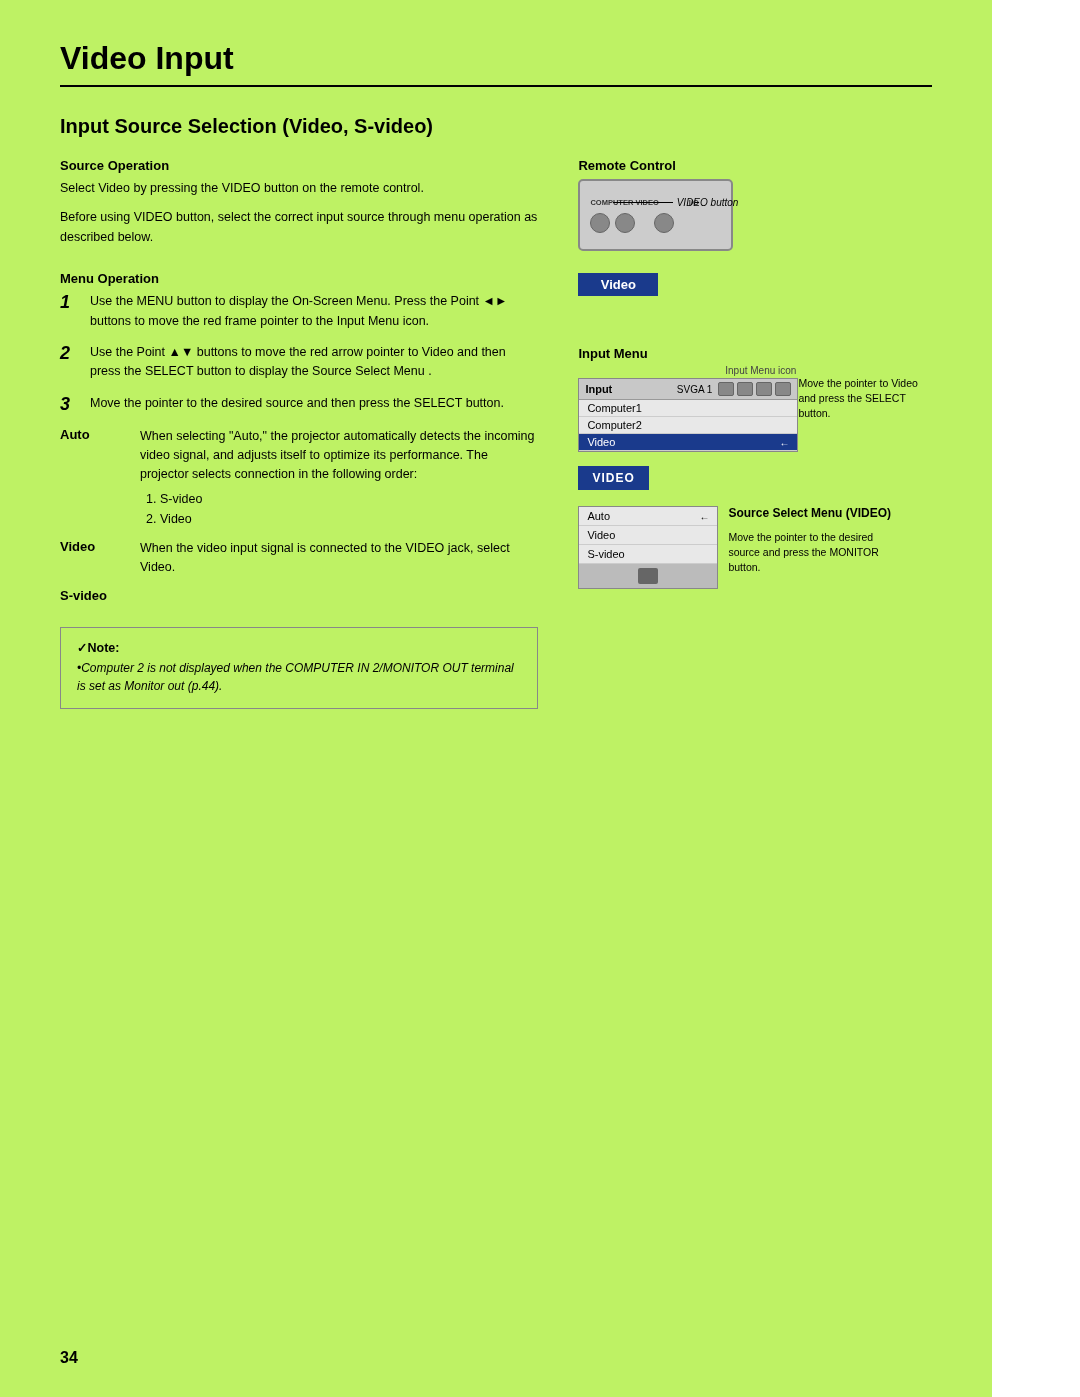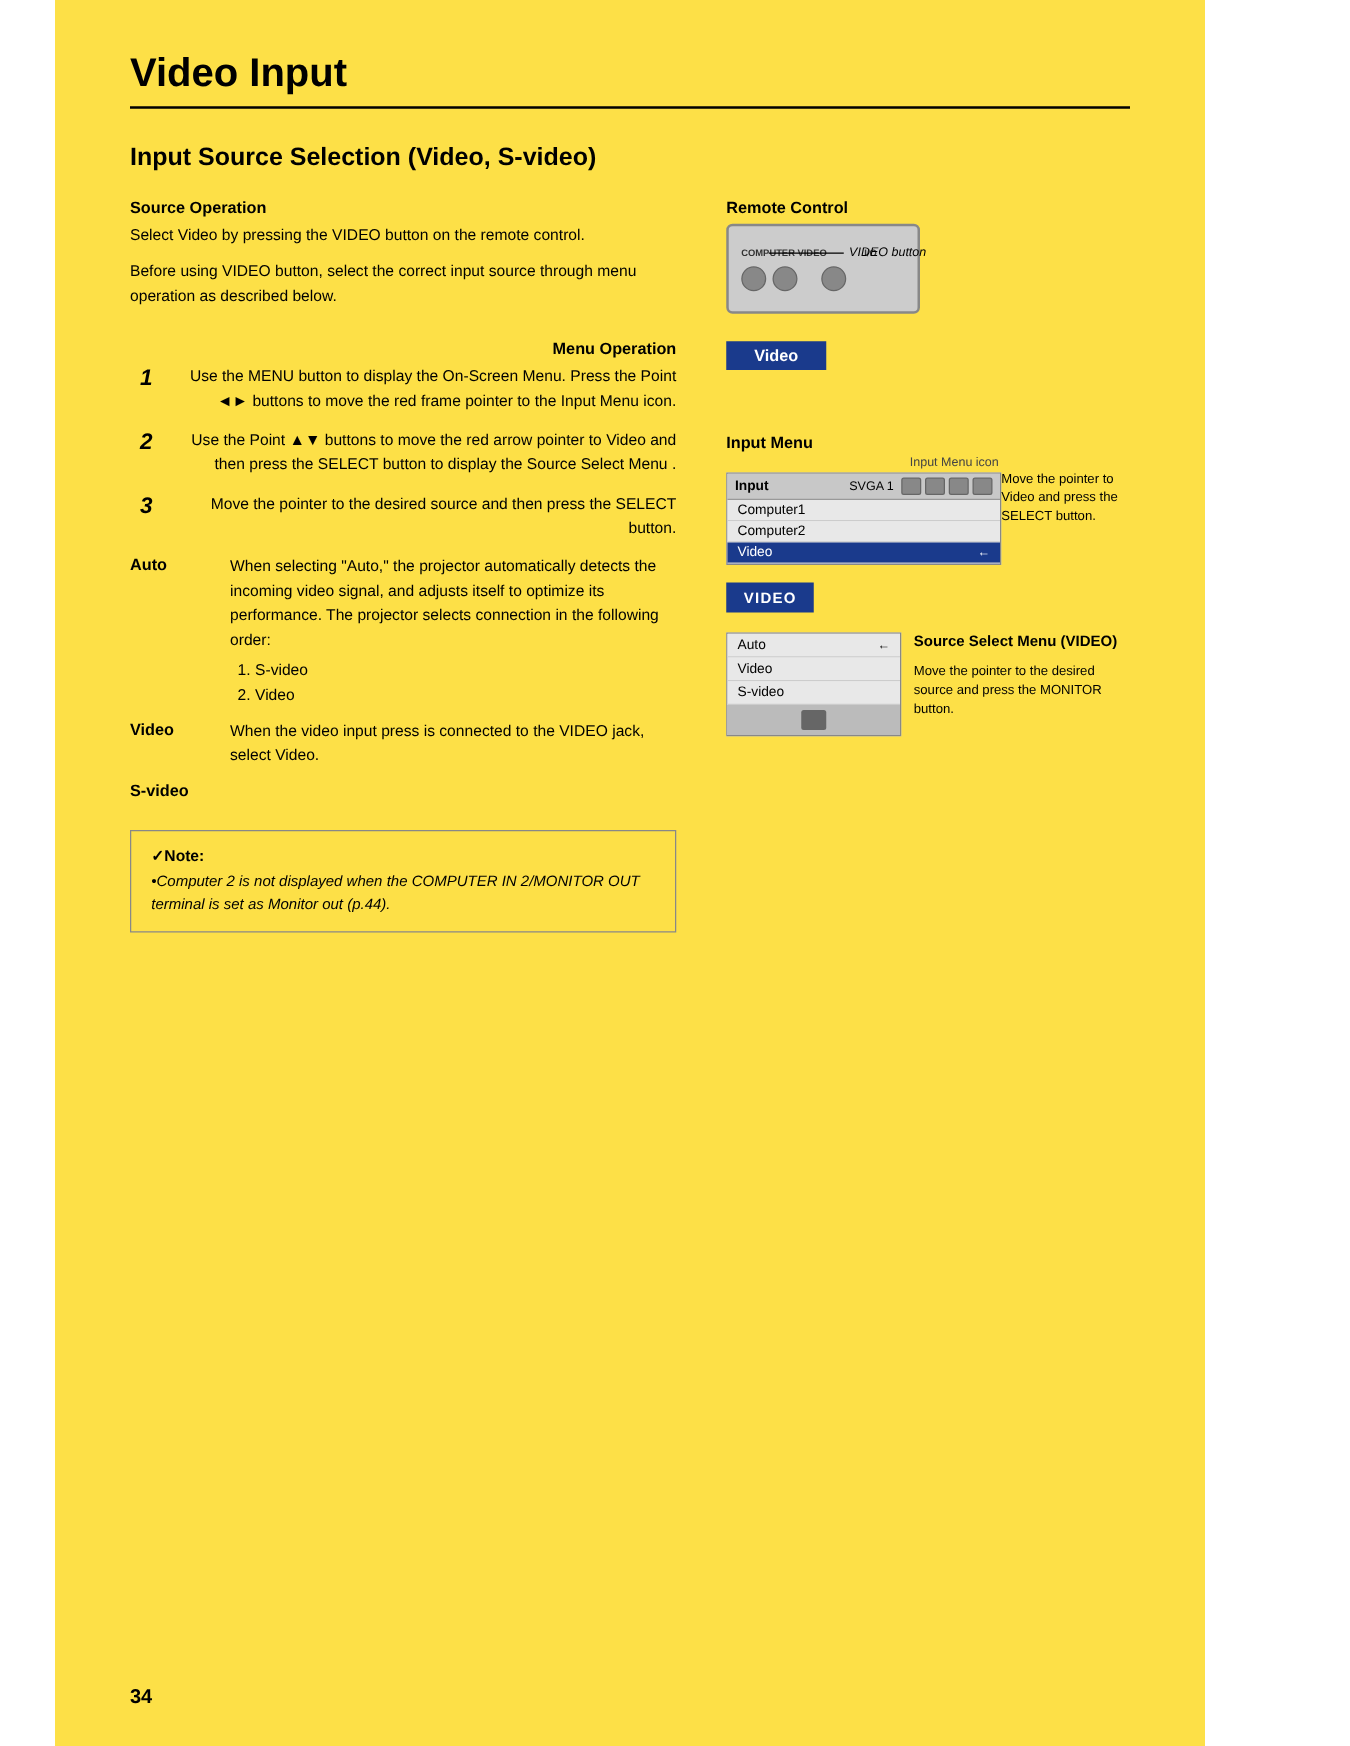--- a/index.html
+++ b/index.html
@@ -7,26 +7,25 @@
       font-family: Arial, Helvetica, sans-serif;
       font-size: 13px;
       background: #fff;
       color: #000;
       width: 1080px;
       min-height: 1397px;
       padding: 0;
     }
 
     .page-container {
-      width: 920px;
+      width: 992px;
       min-height: 1397px;
-      background: #fde047;
+      background: #bef264;
       padding: 40px 60px 60px 60px;
       position: relative;
-      margin-left: 44px;
     }
 
     
     .page-number {
       position: absolute;
       bottom: 30px;
       left: 60px;
       font-size: 16px;
       font-weight: bold;
     }
@@ -73,21 +72,20 @@
       font-weight: bold;
       padding: 4px 20px;
       display: inline-block;
       margin-top: 6px;
       min-width: 80px;
     }
 
     
     .menu-section {
       margin-top: 24px;
-      text-align: right;
     }
 
     .step-row {
       display: flex;
       gap: 12px;
       margin-bottom: 12px;
       align-items: flex-start;
     }
 
     .step-num {
@@ -382,21 +380,21 @@
             <span>When selecting "Auto," the projector automatically detects the incoming video signal, and adjusts itself to optimize its performance. The projector selects connection in the following order:</span>
             <ol class="list-ordered">
               <li>S-video</li>
               <li>Video</li>
             </ol>
           </div>
         </div>
 
         <div class="def-row">
           <div class="def-term">Video</div>
-          <div class="def-desc">When the video input press is connected to the VIDEO jack, select Video.</div>
+          <div class="def-desc">When the video input signal is connected to the VIDEO jack, select Video.</div>
         </div>
 
         <div class="def-row">
           <div class="def-term">S-video</div>
         </div>
       </div>
 
       <div class="note-section">
         <div class="note-header">✓Note:</div>
         <div class="note-text">•Computer 2 is not displayed when the COMPUTER IN 2/MONITOR OUT terminal is set as Monitor out (p.44).</div>

